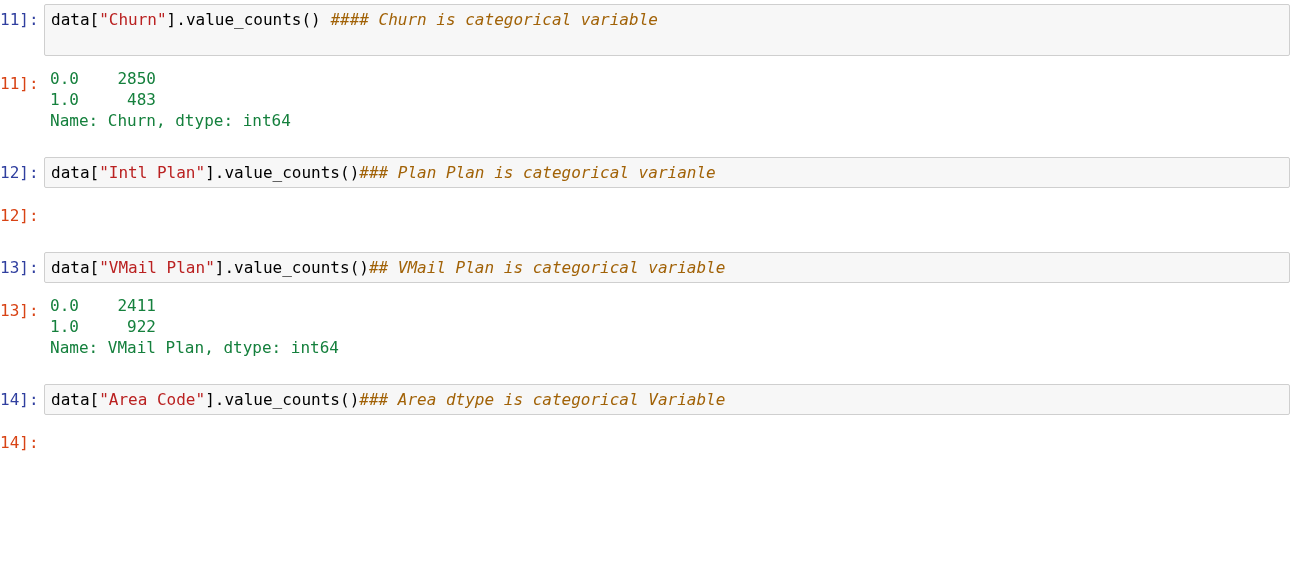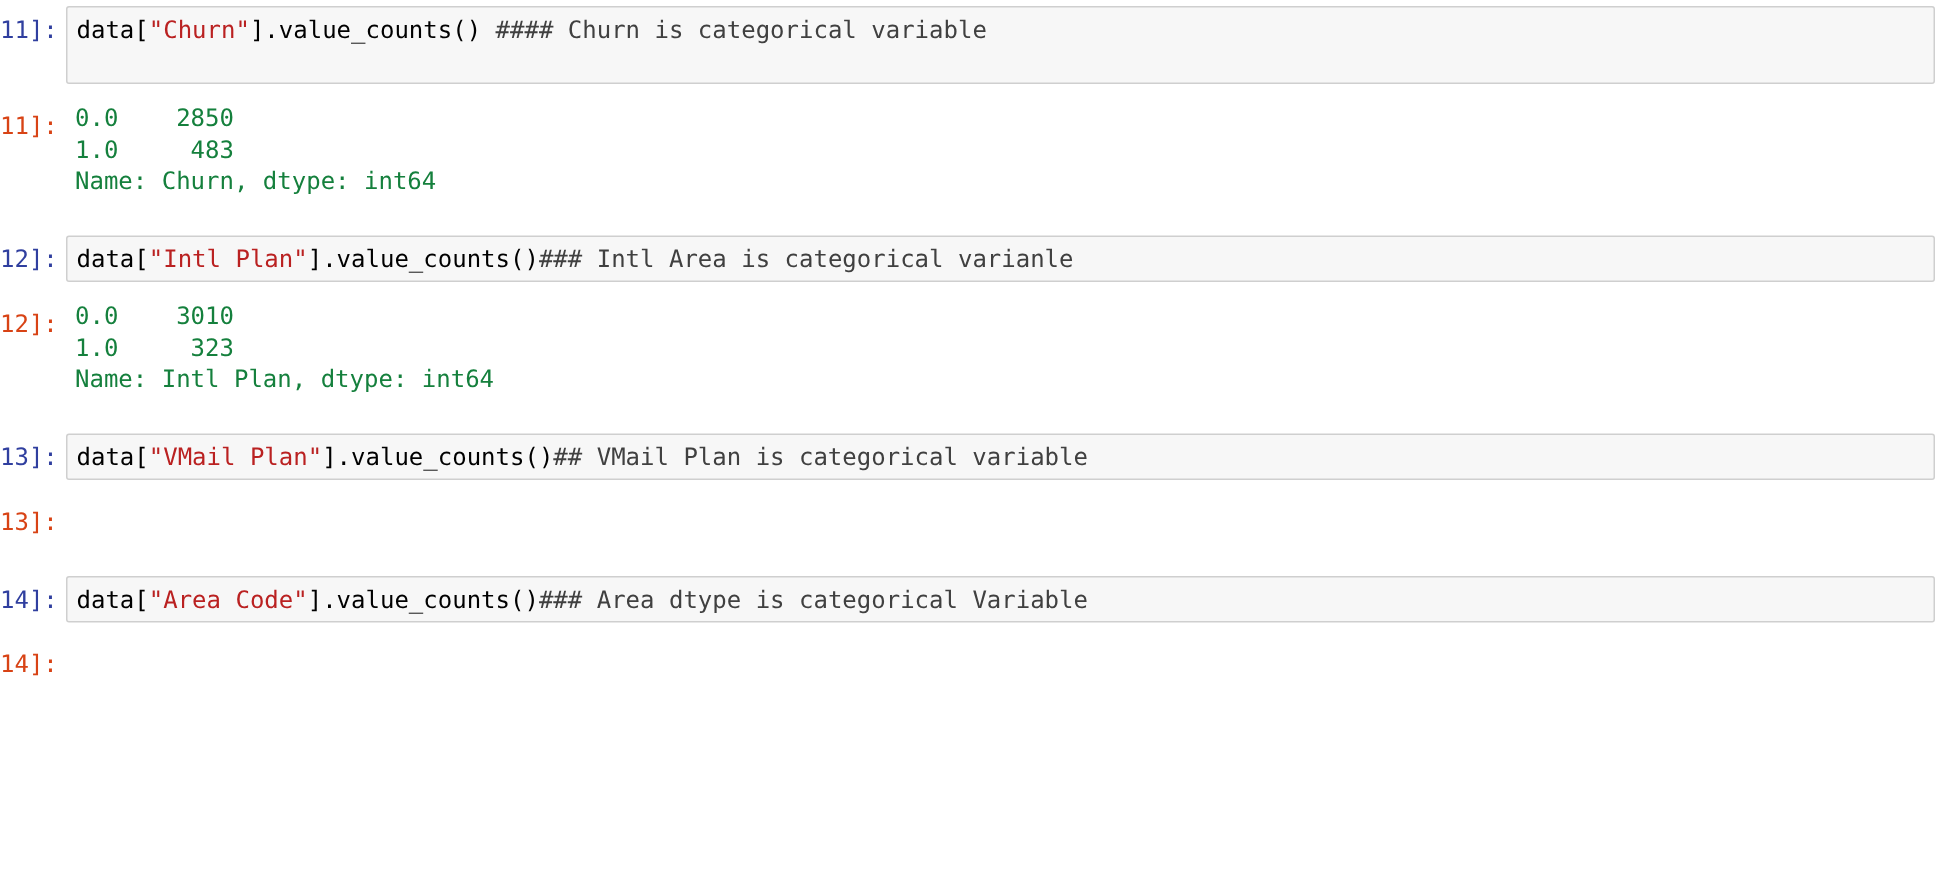--- a/index.html
+++ b/index.html
@@ -34,21 +34,21 @@
     cursor: text;
   }
   .input-box.two-line { min-height: 42px; }
   .code-line {
     margin: 0;
     font: 16px/21px "DejaVu Sans Mono", "Liberation Mono", monospace;
     white-space: pre;
     color: #000000;
   }
   .tok-string  { color: #BA2121; }
-  .tok-comment { color: #404040; }
+  .tok-comment { color: #a16207; font-style: italic; }
   .output-row { margin-top: 12px; }
   .output-text {
     margin: 0;
     padding-left: 6px;
     font: 16px/21px "DejaVu Sans Mono", "Liberation Mono", monospace;
     white-space: pre;
     color: #15803d;
   }
 </style>
 </head>
@@ -68,40 +68,40 @@
       <pre class="output-text">0.0    2850
 1.0     483
 Name: Churn, dtype: int64</pre>
     </div>
   </div>
 
   <div class="cell">
     <div class="row">
       <div class="prompt in-prompt">12]:</div>
       <div class="input-box">
-          <pre class="code-line"><span>data[</span><span class="tok-string">"Intl Plan"</span><span>].value_counts()</span><span class="tok-comment">### Intl Area is categorical varianle</span></pre>
+          <pre class="code-line"><span>data[</span><span class="tok-string">"Intl Plan"</span><span>].value_counts()</span><span class="tok-comment">### Plan Plan is categorical varianle</span></pre>
         </div>
     </div>
     <div class="row output-row">
       <div class="prompt out-prompt">12]:</div>
-      <pre class="output-text">0.0    3010
-1.0     323
-Name: Intl Plan, dtype: int64</pre>
     </div>
   </div>
 
   <div class="cell">
     <div class="row">
       <div class="prompt in-prompt">13]:</div>
       <div class="input-box">
           <pre class="code-line"><span>data[</span><span class="tok-string">"VMail Plan"</span><span>].value_counts()</span><span class="tok-comment">## VMail Plan is categorical variable</span></pre>
         </div>
     </div>
     <div class="row output-row">
       <div class="prompt out-prompt">13]:</div>
+      <pre class="output-text">0.0    2411
+1.0     922
+Name: VMail Plan, dtype: int64</pre>
     </div>
   </div>
 
   <div class="cell">
     <div class="row">
       <div class="prompt in-prompt">14]:</div>
       <div class="input-box">
           <pre class="code-line"><span>data[</span><span class="tok-string">"Area Code"</span><span>].value_counts()</span><span class="tok-comment">### Area dtype is categorical Variable</span></pre>
         </div>
     </div>

